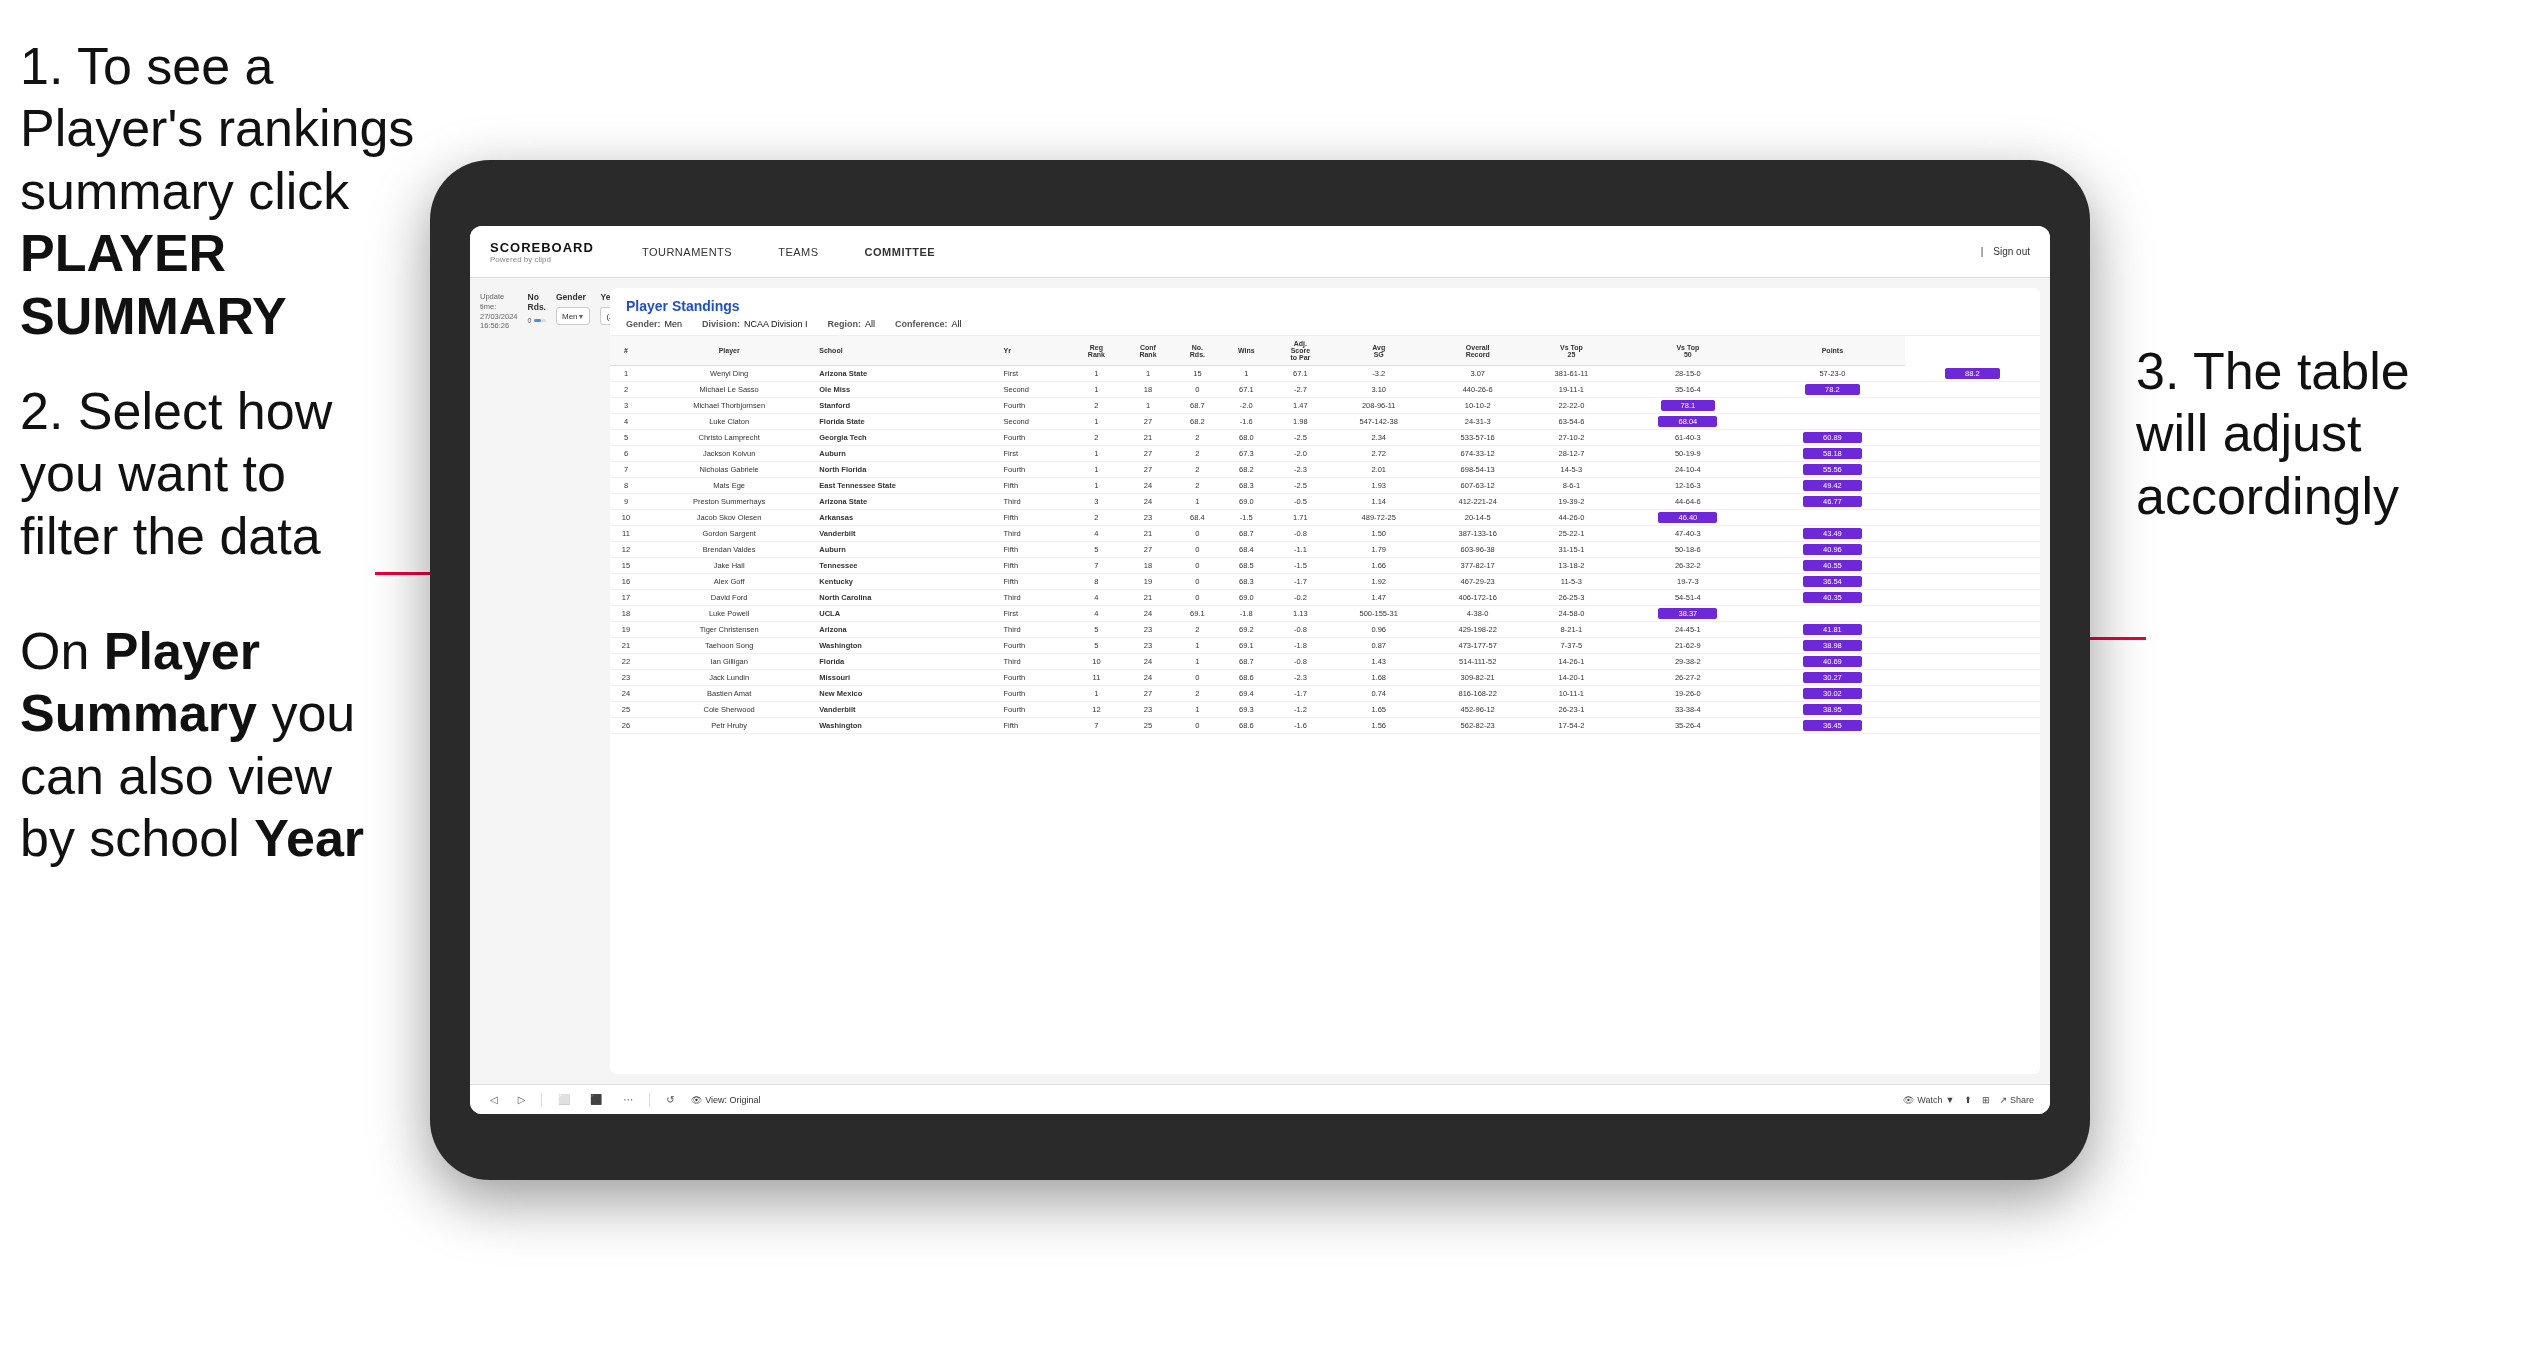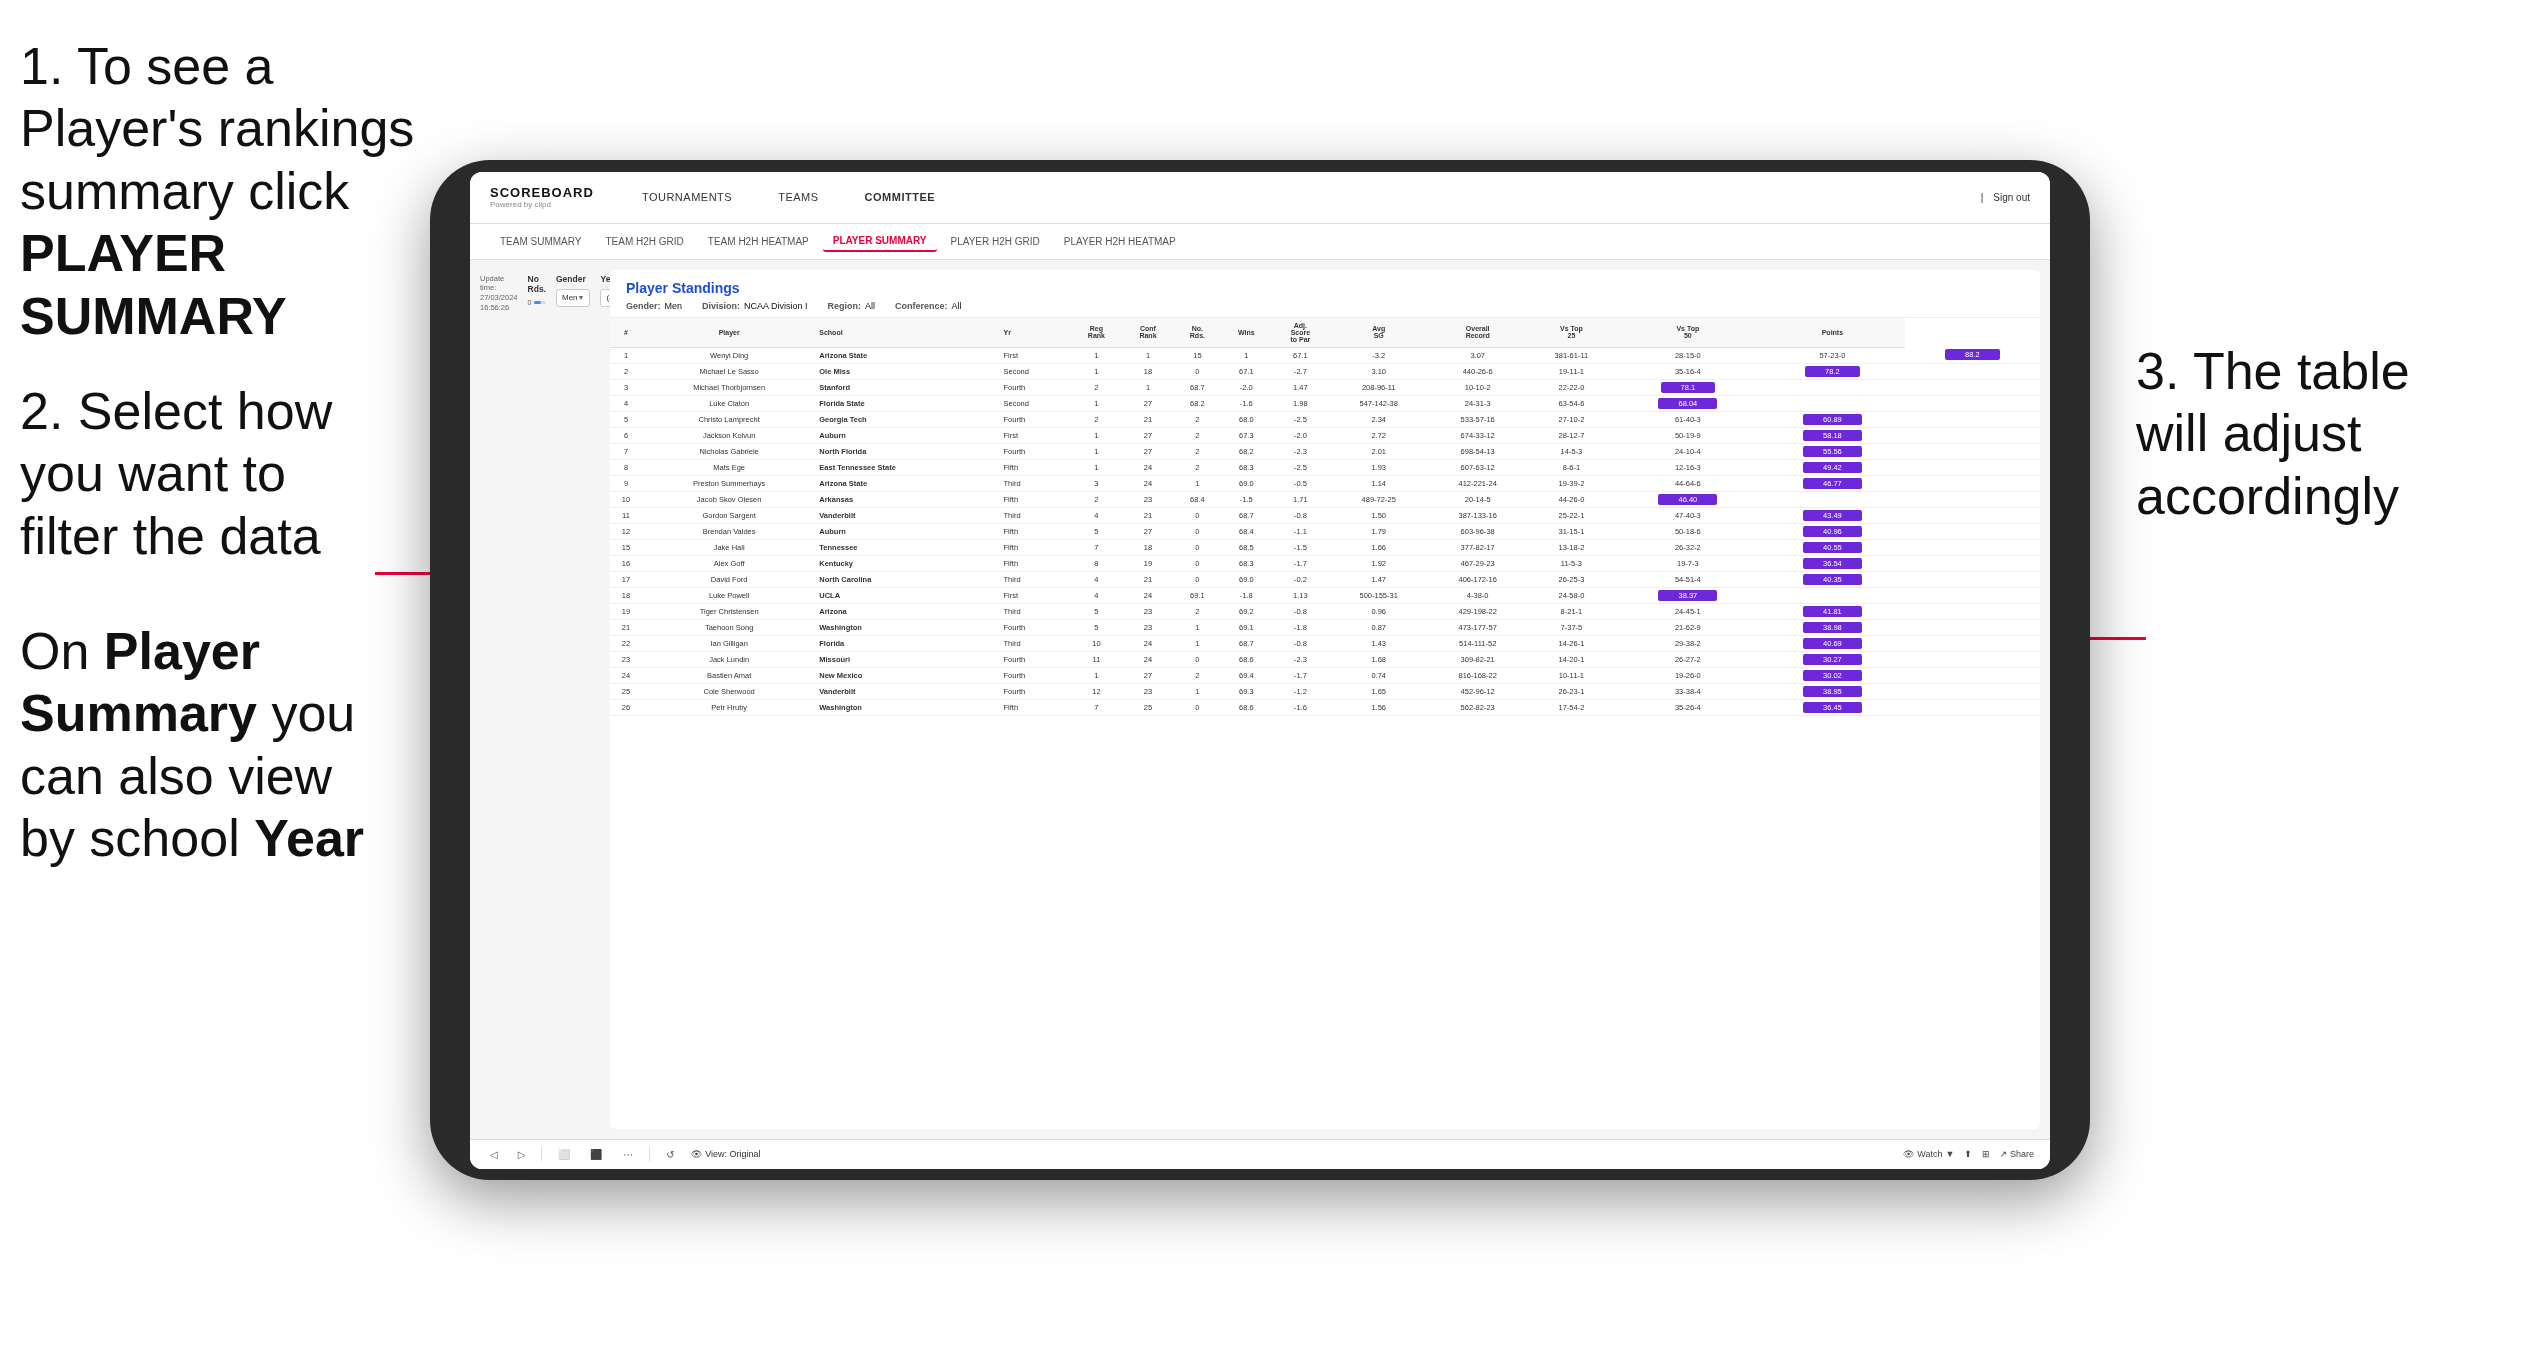--- a/index.html
+++ b/index.html
@@ -66,21 +66,21 @@
       height: 1020px;
       background: #2a2a2a;
       border-radius: 60px;
       box-shadow: 0 20px 60px rgba(0,0,0,0.4);
       display: flex;
       align-items: center;
       justify-content: center;
     }
     .tablet-screen {
       width: 1580px;
-      height: 997px;
+      height: 888px;
       background: #f5f5f5;
       border-radius: 12px;
       overflow: hidden;
       display: flex;
       flex-direction: column;
     }
 
     
     .nav-bar {
       background: #ffffff;
@@ -376,28 +376,20 @@
       </div>
       <div class="nav-item">TOURNAMENTS</div>
       <div class="nav-item">TEAMS</div>
       <div class="nav-item active">COMMITTEE</div>
       <div class="nav-right">
         <span>|</span>
         <span>Sign out</span>
       </div>
     </div>
 
-    <div class="sub-nav">
-      <div class="sub-nav-item">TEAM SUMMARY</div>
-      <div class="sub-nav-item">TEAM H2H GRID</div>
-      <div class="sub-nav-item">TEAM H2H HEATMAP</div>
-      <div class="sub-nav-item active">PLAYER SUMMARY</div>
-      <div class="sub-nav-item">PLAYER H2H GRID</div>
-      <div class="sub-nav-item">PLAYER H2H HEATMAP</div>
-    </div>
 
     <div class="main-content">
 
       <div class="sidebar">
         <div class="sidebar-section">
           <div class="sidebar-update">
             <span>Update time:</span><br>
             <span>27/03/2024 16:56:26</span>
           </div>
         </div>

